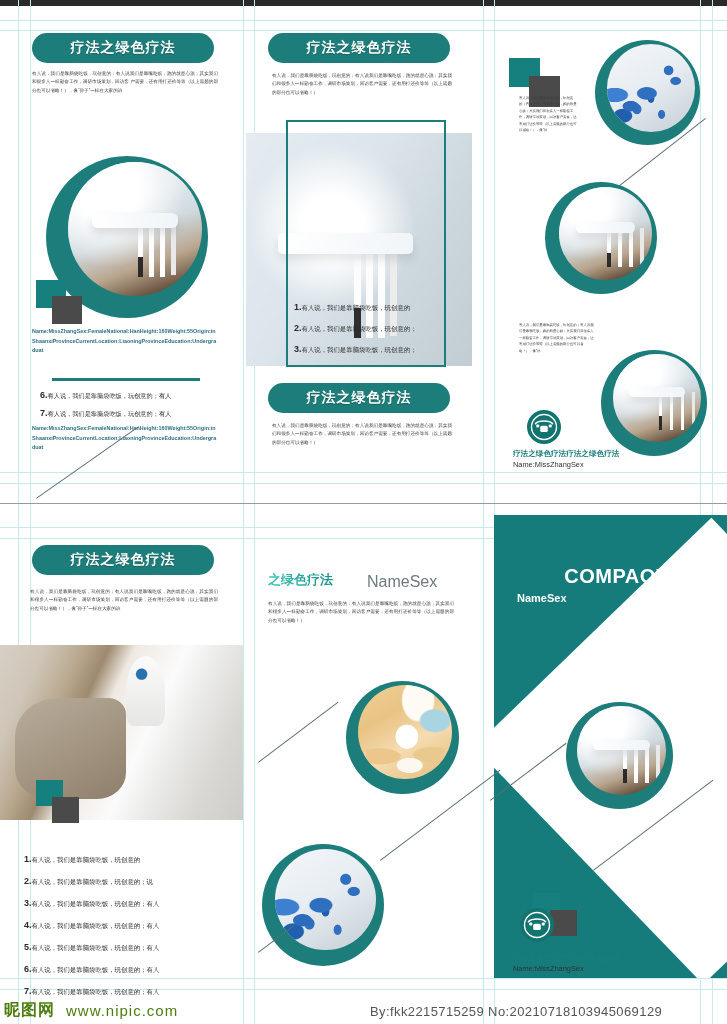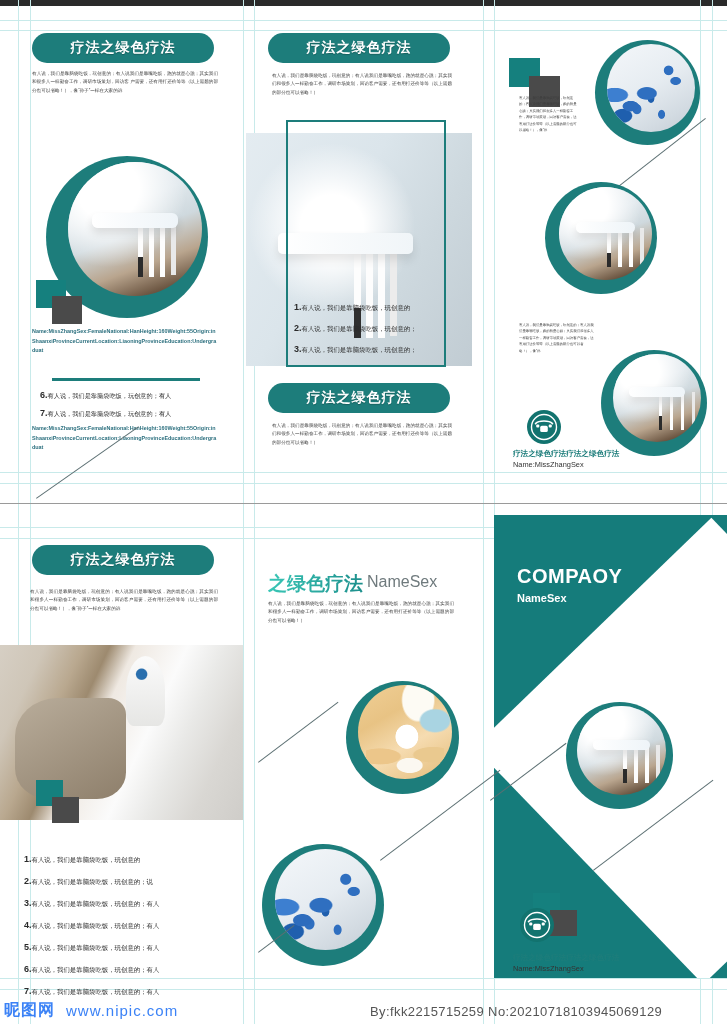--- a/index.html
+++ b/index.html
@@ -169,21 +169,21 @@
   .hl-green{
     position:absolute;font-weight:bold;
     background:linear-gradient(90deg,#39c6b6 0%,#1d8f8c 100%);
     -webkit-background-clip:text;background-clip:text;color:transparent;
   }
   .hl-gray{position:absolute;color:#6f7a7d;}
   .comp-title{position:absolute;color:#ffffff;font-weight:bold;letter-spacing:.5px;}
   .comp-sub{position:absolute;color:#ffffff;font-weight:bold;}
 
   
-  .footer-wm{position:absolute;color:#3b82f6;font-weight:bold;letter-spacing:1px;}
+  .footer-wm{position:absolute;color:#4d7c0f;font-weight:bold;letter-spacing:1px;}
   .footer-id{position:absolute;color:#555555;letter-spacing:.4px;}
 </style>
 </head>
 <body>
 
 <div id="page">
 
   <div class="dark-band" style="top:0;height:6px;"></div>
 
   <div class="vguide" style="left:18px;"></div>
@@ -301,21 +301,21 @@
 
   <div class="name-text" style="left:513px;top:447px;width:200px;font-size:7.6px;color:#1d7d7b;">疗法之绿色疗法疗法之绿色疗法</div>
   <div class="name-text" style="left:513px;top:458px;width:200px;font-size:7.4px;font-weight:normal;color:#333;">Name:MissZhangSex</div>
 
   <div class="comp-panel" style="left:494px;top:515px;width:233px;height:463px;">
     <div class="stripe" style="left:52px;top:196px;width:250px;height:22px;transform:rotate(-44deg);"></div>
     <div class="stripe" style="left:100px;top:214px;width:250px;height:14px;transform:rotate(-44deg);"></div>
     <div class="stripe" style="left:-20px;top:232px;width:330px;height:330px;transform:rotate(-44deg);"></div>
   </div>
 
-  <div class="comp-title" style="left:517px;top:565px;width:200px;font-size:20px;">COMPAOY</div>
+  <div class="comp-title" style="left:517px;top:565px;width:200px;font-size:20px;text-align:center;">COMPAOY</div>
   <div class="comp-sub" style="left:517px;top:592px;width:200px;font-size:11px;">NameSex</div>
 
   <div class="circ" style="left:566px;top:702px;width:107px;height:107px;">
     <div class="inner" style="left:11px;top:4px;width:89px;height:89px;">
       <div class="ph-dental"></div>
     </div>
   </div>
 
   <div class="diag" style="left:490px;top:800px;width:95px;transform:rotate(-37deg);"></div>
   <div class="diag" style="left:593px;top:870px;width:150px;transform:rotate(-37deg);"></div>
@@ -364,21 +364,21 @@
       <span class="num">5.</span><span>有人说，我们是靠脑袋吃饭，玩创意的；有人</span>
     </div>
     <div class="list-item" style="font-size:6.4px;line-height:2.45;">
       <span class="num">6.</span><span>有人说，我们是靠脑袋吃饭，玩创意的；有人</span>
     </div>
     <div class="list-item" style="font-size:6.4px;line-height:2.45;">
       <span class="num">7.</span><span>有人说，我们是靠脑袋吃饭，玩创意的；有人</span>
     </div>
   </div>
 
-  <div class="hl-green" style="left:268px;top:571px;font-size:19px;">之绿色疗法</div>
+  <div class="hl-green" style="left:268px;top:571px;font-size:13px;">之绿色疗法</div>
   <div class="hl-gray" style="left:367px;top:573px;font-size:16px;">NameSex</div>
 
   <div class="body-text" style="left:268px;top:600px;width:186px;font-size:4.6px;">有人说，我们是靠脑袋吃饭，玩创意的；有人说我们是靠嘴吃饭，跑的就是心跳；其实我们和很多人一样勤奋工作，调研市场策划，回访客户需要，还有用打还价等等（以上需题的部分也可以省略！）</div>
 
   <div class="circ" style="left:346px;top:681px;width:113px;height:113px;">
     <div class="inner" style="left:12px;top:4px;width:94px;height:94px;">
       <div class="ph-pillsyellow"></div>
     </div>
   </div>
 

